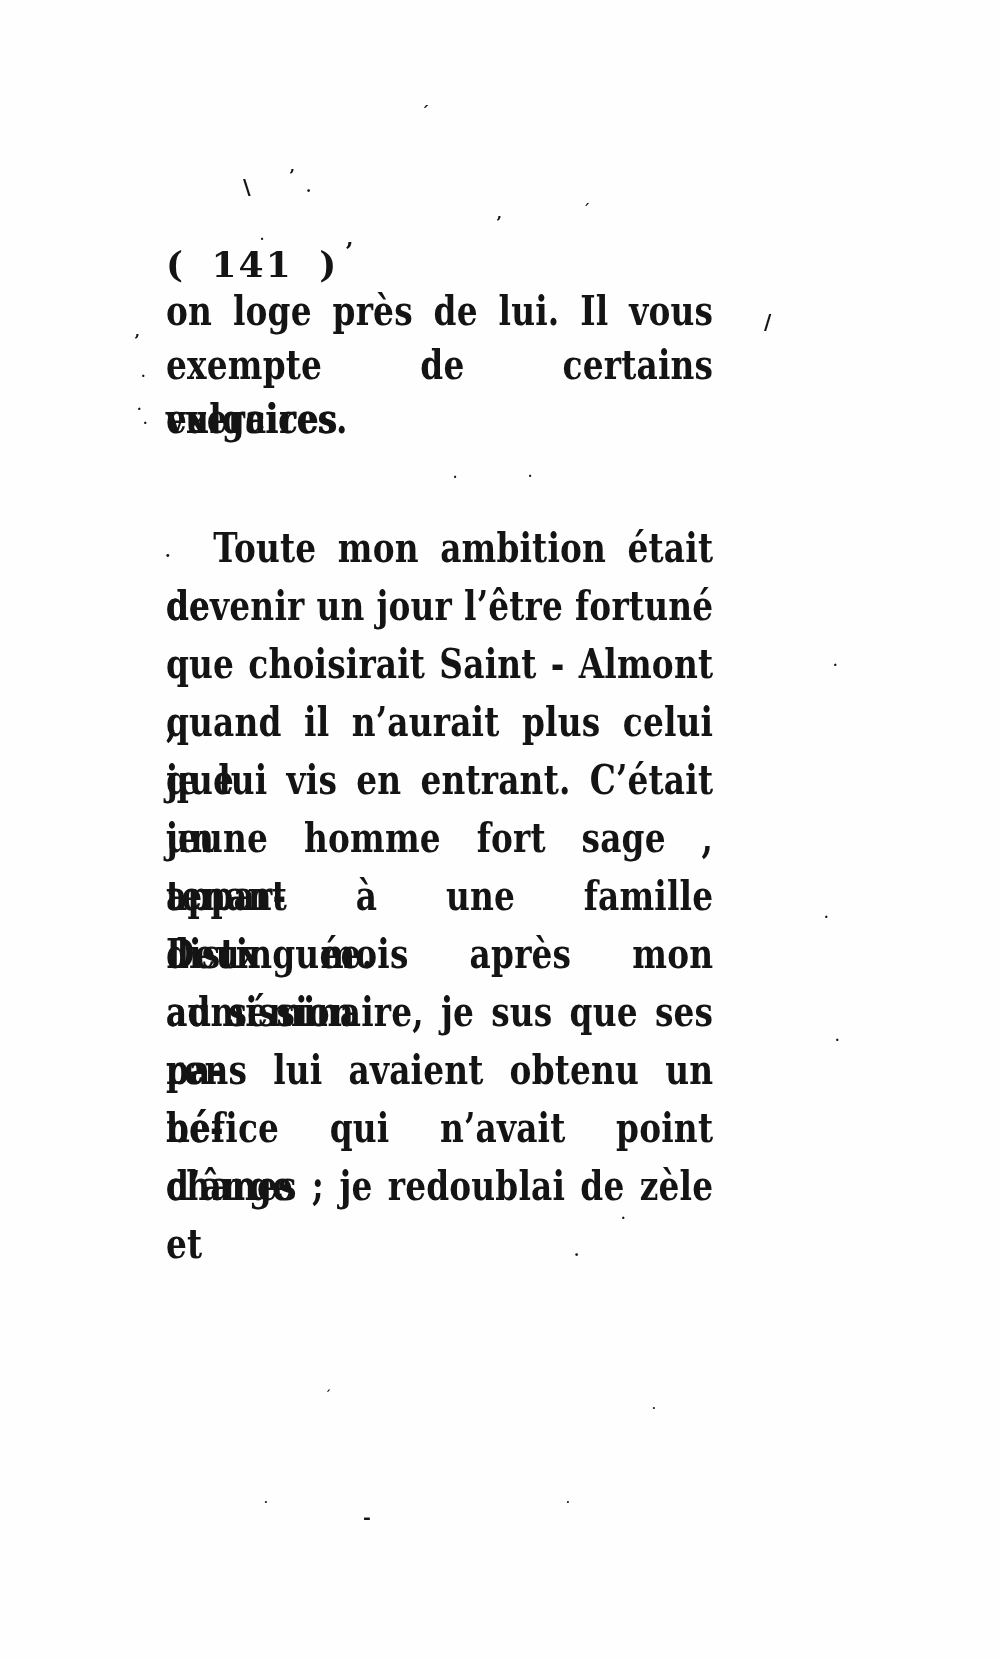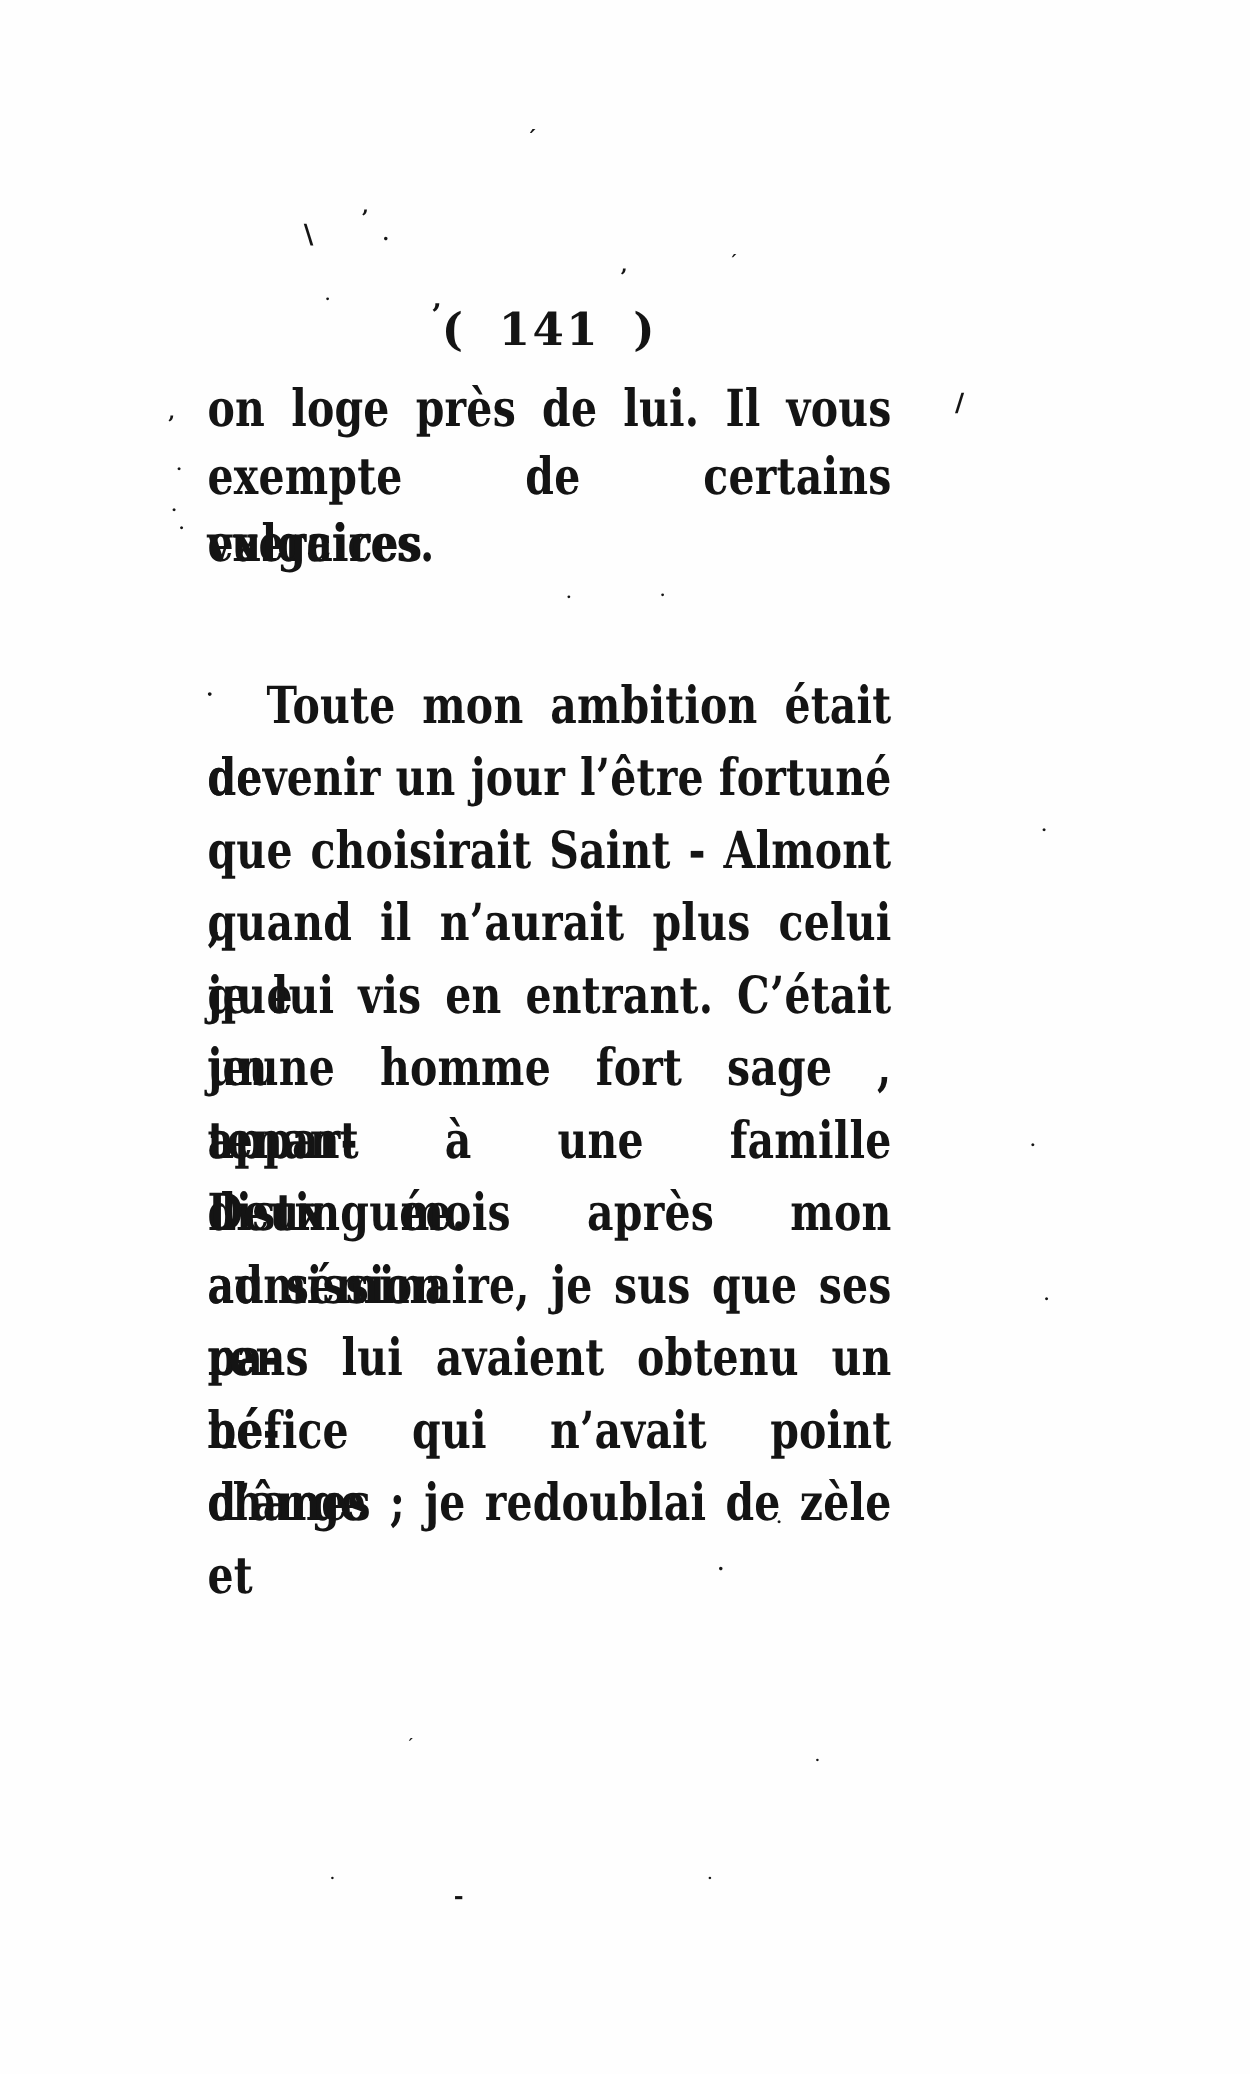--- a/index.html
+++ b/index.html
@@ -22,35 +22,34 @@
   .page {
     position: absolute;
     inset: 0;
   }
   
   .header {
     position: absolute;
     left: 166px;
     top: 242px;
     width: 547px;
-    text-align: center;
   }
   .pagenum {
     font-size: 36px;
     line-height: 44px;
     font-weight: bold;
     letter-spacing: 2px;
     word-spacing: 12px;
     white-space: pre;
   }
   
   .column {
     position: absolute;
     left: 166px;
-    top: 300px;
+    top: 284px;
     width: 547px;
   }
   .para {
     width: 684px;              
     transform: scaleX(0.8);    
     transform-origin: left top;
   }
   .line {
     font-size: 41px;
     font-weight: bold;

